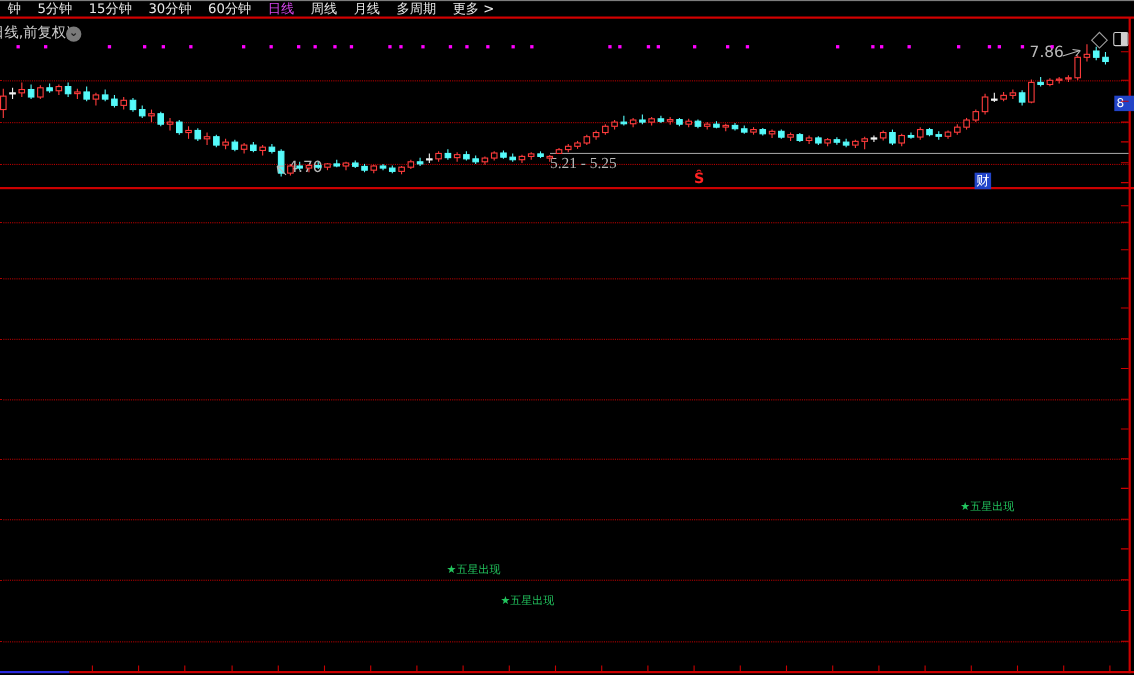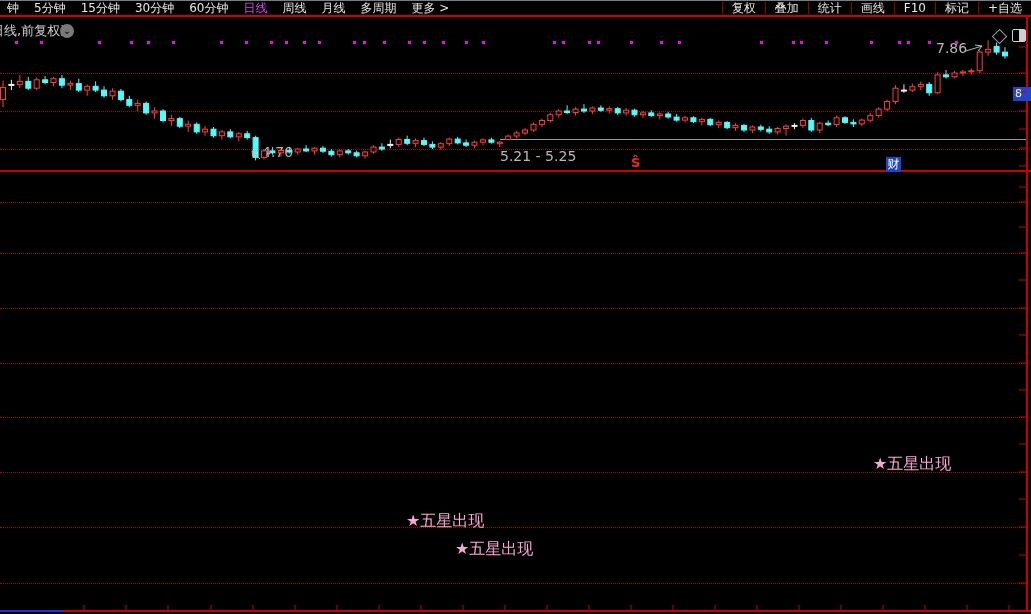--- a/index.html
+++ b/index.html
@@ -32,55 +32,39 @@
   .bottomline-red{left:63px;top:610px;width:968px;height:2px;background:#cc0000;}
   .bottomline-blue{left:0;top:610px;width:63px;height:2px;background:#2a2adf;}
   .vaxis{left:1026px;top:16px;width:2px;height:596px;background:#cc0000;}
   .axis-badge{left:1013px;top:87px;width:18px;height:14px;background:#2244c8;color:#fff;
       font-size:11px;line-height:14px;overflow:hidden;padding-left:2px;}
   
   .anno{color:#b8b8b8;font-size:14px;white-space:nowrap;}
   .sell-marker{color:#ff2222;font-size:13px;font-weight:bold;}
   .cai-badge{background:#2244c8;color:#fff;font-size:12px;width:15px;height:15px;
       line-height:15px;text-align:center;}
-  .star{color:#f9a8d4;font-size:16px;white-space:nowrap;}
+  .star{color:#22c55e;font-size:10px;white-space:nowrap;}
   svg{position:absolute;left:0;top:0;pointer-events:none;}
 </style>
 </head>
 <body>
 
 <div class="abs topline"></div>
 <div class="abs menubar">
   <div class="menu-left" id="menuLeft">
       <span>钟</span>
       <span>5分钟</span>
       <span>15分钟</span>
       <span>30分钟</span>
       <span>60分钟</span>
       <span class="active">日线</span>
       <span>周线</span>
       <span>月线</span>
       <span>多周期</span>
       <span>更多 &gt;</span>
-    </div>
-  <div class="menu-right" id="menuRight">
-      <i class="sep"></i>
-      <span>复权</span>
-      <i class="sep"></i>
-      <span>叠加</span>
-      <i class="sep"></i>
-      <span>统计</span>
-      <i class="sep"></i>
-      <span>画线</span>
-      <i class="sep"></i>
-      <span>F10</span>
-      <i class="sep"></i>
-      <span>标记</span>
-      <i class="sep"></i>
-      <span>+自选</span>
     </div>
 </div>
 <div class="abs redline"></div>
 
 <div class="abs hdr-wrap">
   <div class="hdr-label">日线,前复权)</div>
 </div>
 <div class="abs collapse-btn">⌄</div>
 <div class="abs diamond-icon"></div>
 <div class="abs split-icon"></div>
@@ -98,21 +82,21 @@
     <div class="abs dotgrid" style="left: 0px; top: 253px; width: 1026px;"></div>
     <div class="abs dotgrid" style="left: 0px; top: 308px; width: 1026px;"></div>
     <div class="abs dotgrid" style="left: 0px; top: 363px; width: 1026px;"></div>
     <div class="abs dotgrid" style="left: 0px; top: 417px; width: 1026px;"></div>
     <div class="abs dotgrid" style="left: 0px; top: 472px; width: 1026px;"></div>
     <div class="abs dotgrid" style="left: 0px; top: 527px; width: 1026px;"></div>
     <div class="abs dotgrid" style="left: 0px; top: 583px; width: 1026px;"></div>
   </div>
 
 <div class="abs anno" id="lowLabel" style="left: 262px; top: 144px;">4.70</div>
-<div class="abs anno" id="gapLabel" style="left: 500px; top: 148px;">5.21 - 5.25</div>
+<div class="abs anno" id="gapLabel" style="left: 500px; top: 142px; font-family: Liberation Serif, serif;">5.21 - 5.25</div>
 <div class="abs anno" id="highLabel" style="left: 936px; top: 40px;">7.86</div>
 <div class="abs gapline" id="gapLine" style="left: 500px; top: 139px; width: 526px;"></div>
 <div class="abs sell-marker" id="sellMarker" style="left: 631px; top: 155px;">Ŝ</div>
 <div class="abs cai-badge" id="caiMarker" style="left: 886px; top: 157px;">财</div>
 <div id="stars">
     <div class="abs star" style="left: 873px; top: 454px;">★五星出现</div>
     <div class="abs star" style="left: 406px; top: 511px;">★五星出现</div>
     <div class="abs star" style="left: 455px; top: 539px;">★五星出现</div>
   </div>
 

